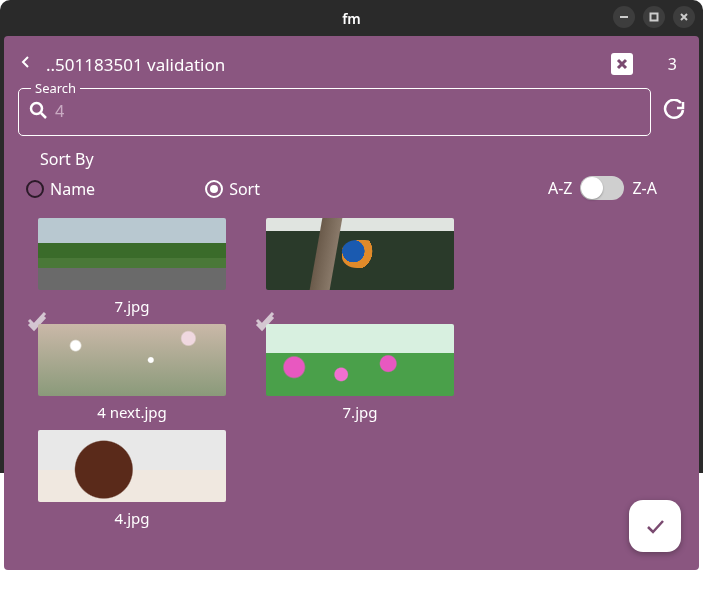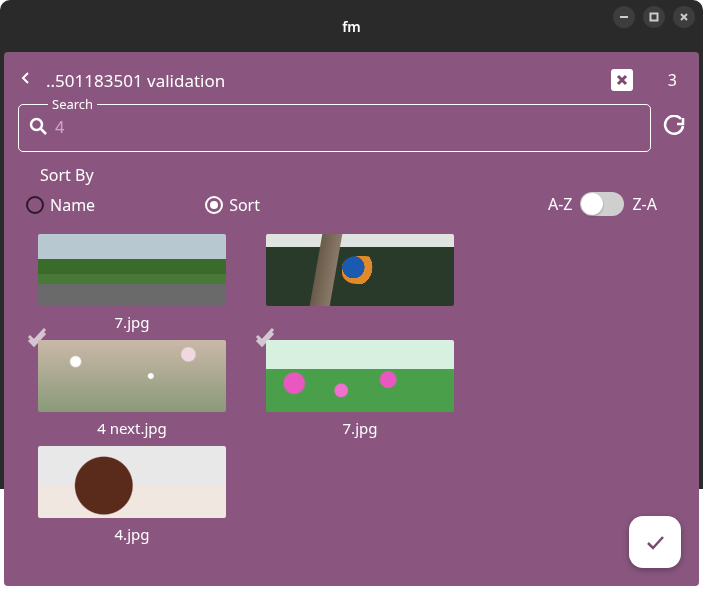--- a/index.html
+++ b/index.html
@@ -1,20 +1,20 @@
 <!DOCTYPE html>
 <html><head>
 <meta charset="utf-8">
 <style>
   * { box-sizing: border-box; margin: 0; padding: 0; }
   html, body { width: 703px; height: 603px; font-family: system-ui, sans-serif; background: #fff; overflow: hidden; }
 
   
   .titlebar {
-    height: 52px; background: #2a2a2a; display: flex; align-items: center;
+    height: 36px; background: #2a2a2a; display: flex; align-items: center;
     justify-content: center; position: relative; color: #fff;
     border-top-left-radius: 10px; border-top-right-radius: 10px;
   }
   .titlebar .title { font-size: 14px; font-weight: 600; }
   .winbtns { position: absolute; right: 8px; top: 6px; display: flex; gap: 8px; }
   .winbtn {
     width: 22px; height: 22px; border-radius: 50%; background: #3d3d3d;
     display: flex; align-items: center; justify-content: center; cursor: pointer;
   }
   .winbtn svg { width: 10px; height: 10px; stroke: #ccc; stroke-width: 2; fill: none; }
@@ -39,21 +39,21 @@
   .count { position: absolute; right: 8px; font-size: 16px; }
 
   
   .search-wrap { position: relative; margin: 4px 0 6px 0; display: flex; align-items: center; gap: 12px; }
   .search-box {
     flex: 1; border: 1.5px solid #fff; border-radius: 5px; height: 48px;
     display: flex; align-items: center; padding: 0 10px; position: relative;
     background: transparent;
   }
   .search-label {
-    position: absolute; top: -10px; left: 29px; font-size: 13px;
+    position: absolute; top: -10px; left: 12px; font-size: 13px;
     background: #8a5680; padding: 0 4px;
   }
   .search-box svg { width: 18px; height: 18px; stroke: #fff; stroke-width: 2.5; fill: none; }
   .search-input {
     flex: 1; border: none; background: transparent; outline: none;
     color: #fff; font-size: 17px; margin-left: 8px;
   }
   .search-input::placeholder { color: #c9aac2; }
   .refresh svg { width: 22px; height: 22px; stroke: #fff; stroke-width: 2.5; fill: none; cursor: pointer; }
 

